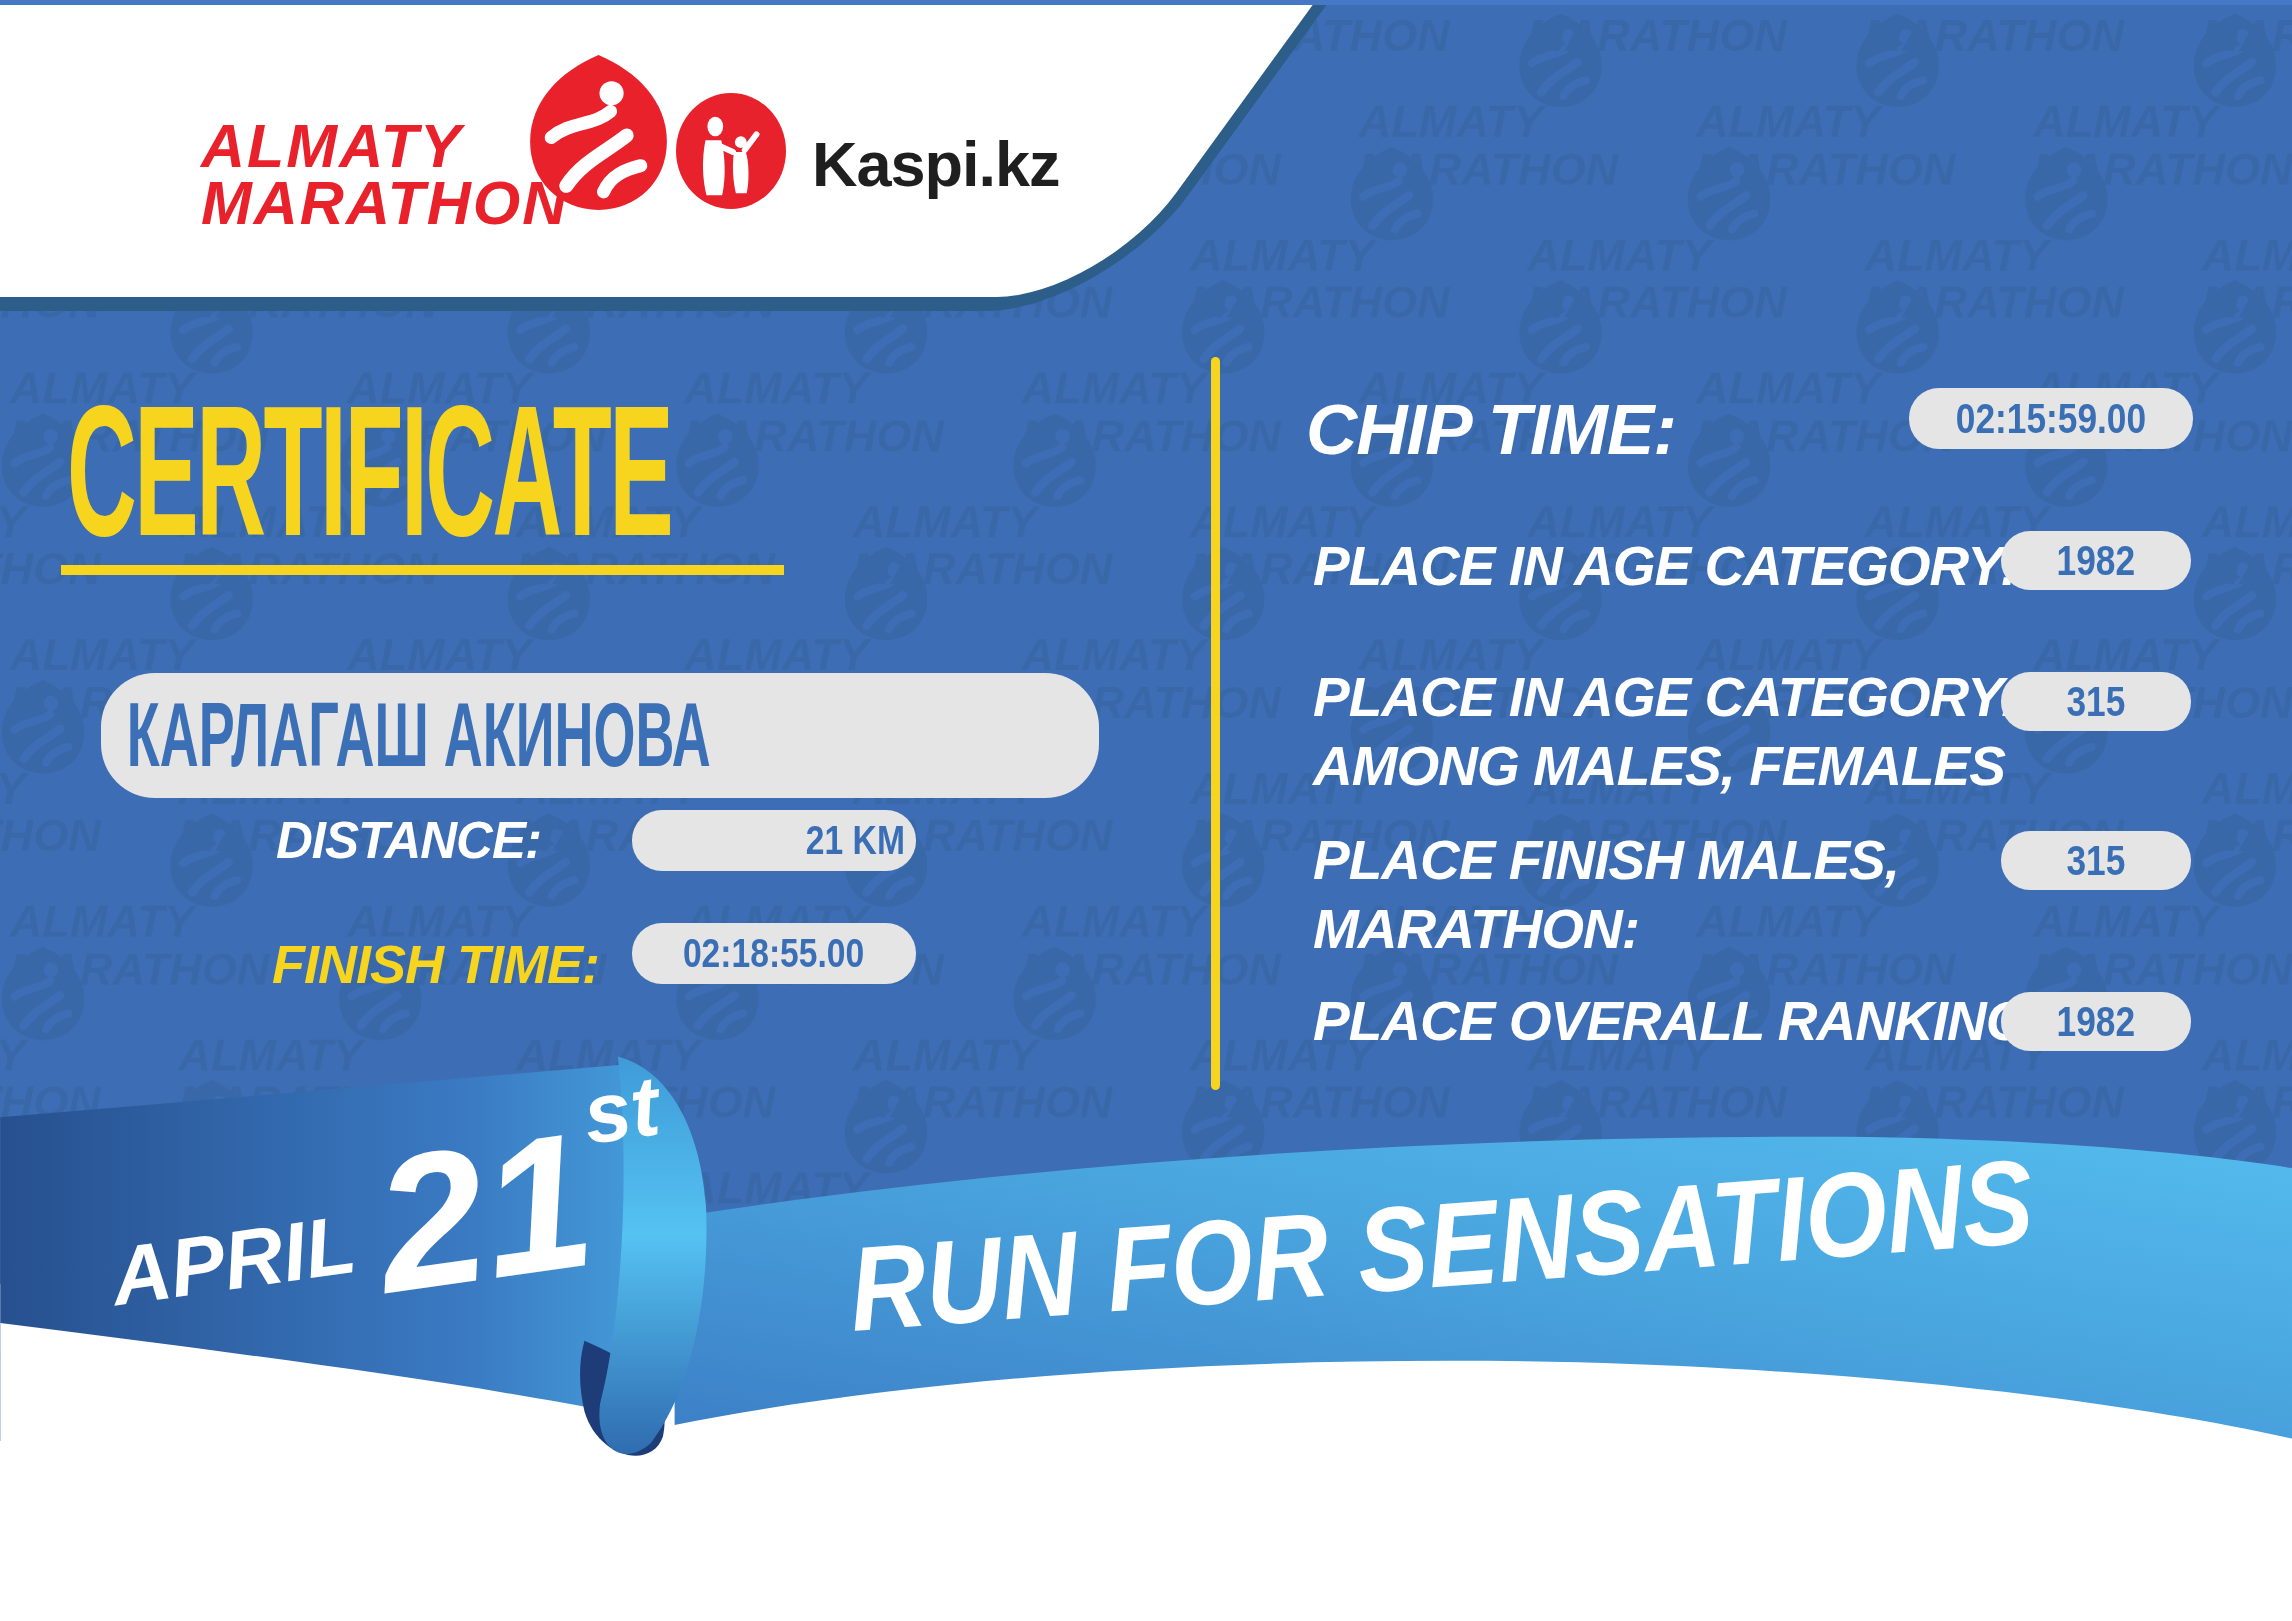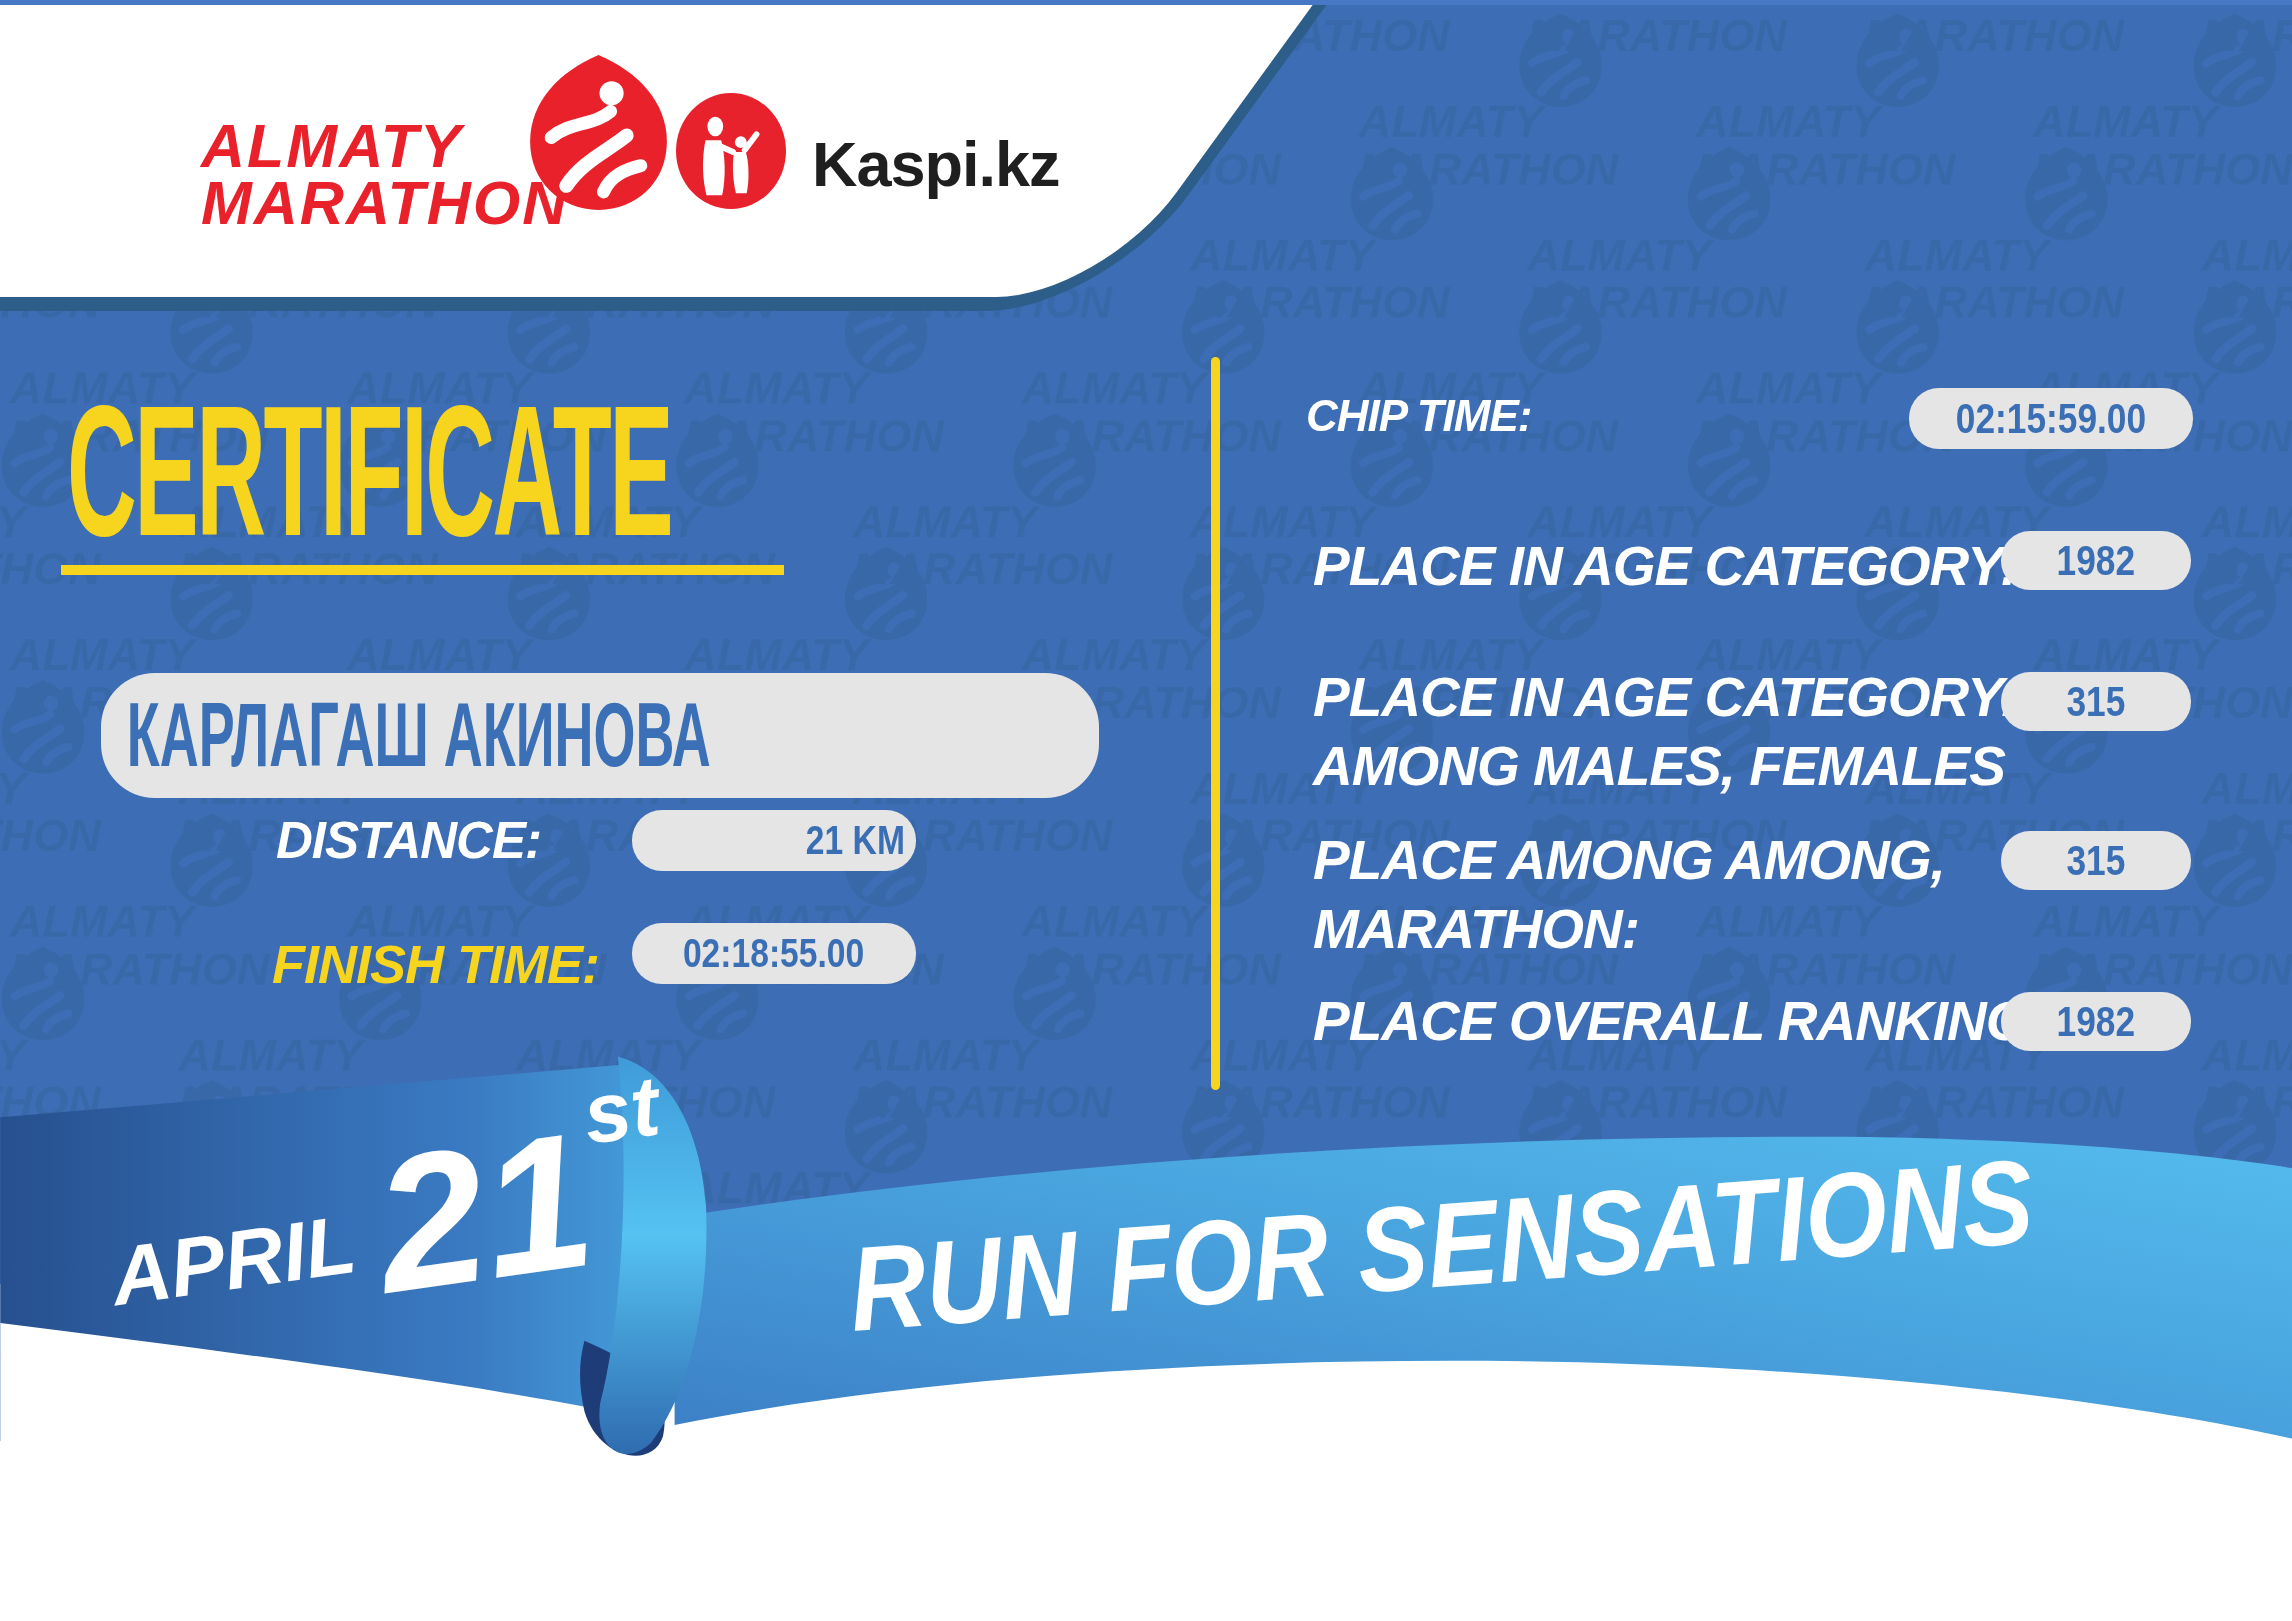--- a/index.html
+++ b/index.html
@@ -143,37 +143,37 @@
     <span class="pill-val" style="font-size:41px;">21 KM</span>
   </div>
 
   <div class="lbl lbl-yellow" style="left:272px;top:937px;font-size:54px;">FINISH TIME:</div>
   <div class="pill" style="left:632px;top:923px;width:284px;height:61px;border-radius:30px;">
     <span class="pill-val" style="font-size:41px;">02:18:55.00</span>
   </div>
 
   <div class="vline"></div>
 
-  <div class="lbl" style="left:1306px;top:394px;font-size:44px;">CHIP TIME:</div>
+  <div class="lbl" style="left:1306px;top:394px;font-size:71px;">CHIP TIME:</div>
   <div class="pill" style="left:1909px;top:388px;width:284px;height:61px;border-radius:30px;">
     <span class="pill-val" style="font-size:43px;">02:15:59.00</span>
   </div>
 
   <div class="lbl" style="left:1313px;top:539px;font-size:55px;">PLACE IN AGE CATEGORY:</div>
   <div class="pill" style="left:2001px;top:531px;width:190px;height:59px;border-radius:29px;">
     <span class="pill-val" style="font-size:43px;">1982</span>
   </div>
 
   <div class="lbl" style="left:1313px;top:670px;font-size:55px;">PLACE IN AGE CATEGORY:</div>
   <div class="lbl" style="left:1313px;top:739px;font-size:55px;">AMONG MALES, FEMALES</div>
   <div class="pill" style="left:2001px;top:672px;width:190px;height:59px;border-radius:29px;">
     <span class="pill-val" style="font-size:43px;">315</span>
   </div>
 
-  <div class="lbl" style="left:1313px;top:833px;font-size:55px;">PLACE AMONG AMONG,</div>
+  <div class="lbl" style="left:1313px;top:833px;font-size:55px;">PLACE FINISH MALES,</div>
   <div class="lbl" style="left:1313px;top:902px;font-size:55px;">MARATHON:</div>
   <div class="pill" style="left:2001px;top:831px;width:190px;height:59px;border-radius:29px;">
     <span class="pill-val" style="font-size:43px;">315</span>
   </div>
 
   <div class="lbl" style="left:1313px;top:994px;font-size:55px;">PLACE OVERALL RANKING:</div>
   <div class="pill" style="left:2001px;top:992px;width:190px;height:59px;border-radius:29px;">
     <span class="pill-val" style="font-size:43px;">1982</span>
   </div>
 

